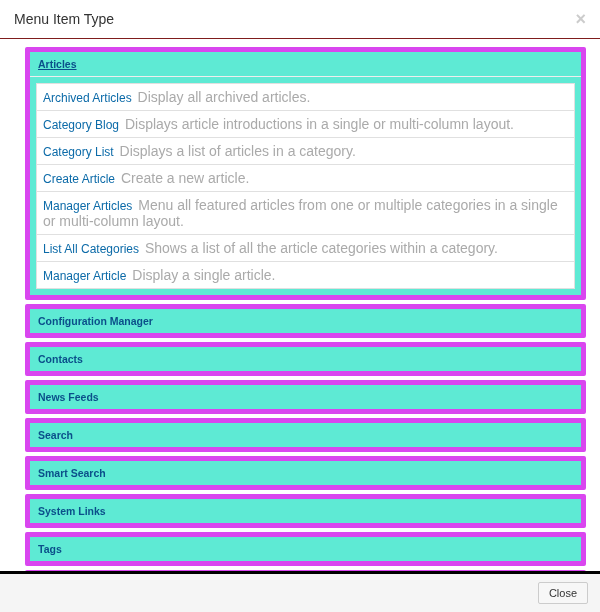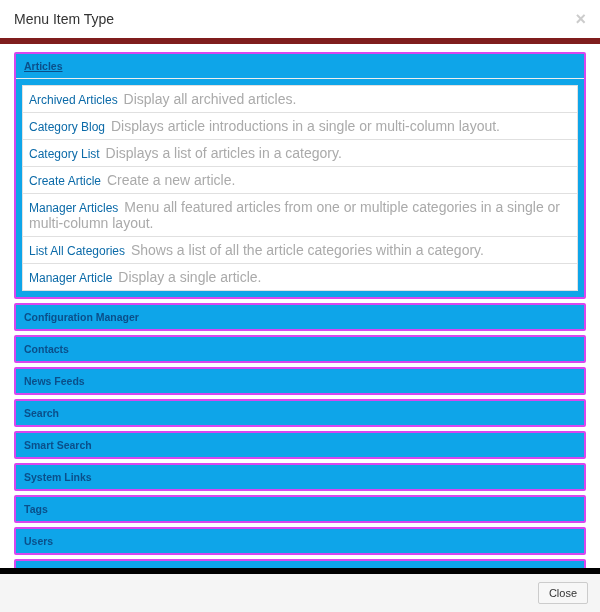--- a/index.html
+++ b/index.html
@@ -9,42 +9,43 @@
     font-size: 11px;
     color: #333;
     background: #fff;
     width: 600px;
   }
   .modal-header {
     display: flex;
     align-items: center;
     justify-content: space-between;
     padding: 10px 14px;
-    border-bottom: 6px solid #7f1d1d;
+    border-bottom: 1px solid #7f1d1d;
   }
   .modal-title {
     font-size: 14px;
     color: #333;
     font-weight: normal;
   }
   .close-x {
     font-size: 18px;
     color: #ccc;
     cursor: pointer;
     line-height: 1;
     font-weight: bold;
   }
   .modal-body {
     padding: 8px 14px 12px 14px;
   }
   .acc-item {
-    border: 2px solid #d946ef;
+    border: 5px solid #d946ef;
     border-radius: 2px;
     margin-bottom: 4px;
-    background: #0ea5e9;
+    background: #5eead4;
+    margin-left: 11px;
   }
   .acc-header {
     padding: 6px 8px;
     cursor: pointer;
   }
   .acc-header a {
     color: #0b4f8a;
     font-weight: bold;
     text-decoration: none;
     font-size: 10.5px;
@@ -80,21 +81,21 @@
     color: #aaa;
     font-size: 14px;
     margin-left: 2px;
   }
   .modal-footer {
     position: fixed;
     left: 0;
     width: 600px;
     bottom: 0;
     background: #f5f5f5;
-    border-top: 6px solid #000000;
+    border-top: 3px solid #000000;
     padding: 8px 12px;
     text-align: right;
   }
   .btn {
     background: #f7f7f7;
     border: 1px solid #ccc;
     color: #333;
     font-size: 11px;
     padding: 4px 10px;
     border-radius: 2px;

